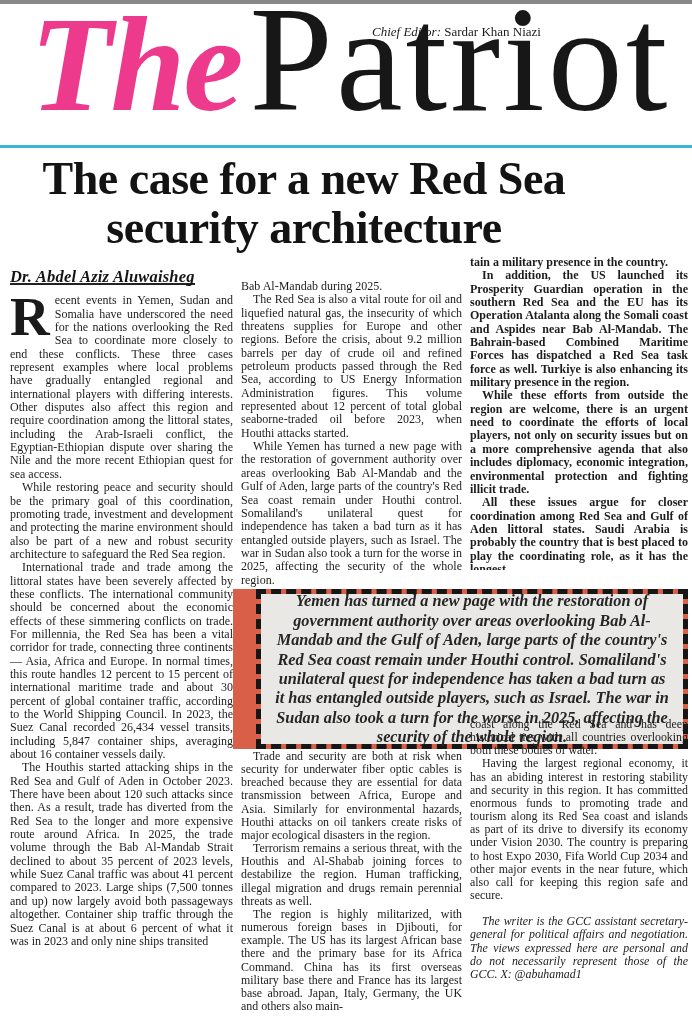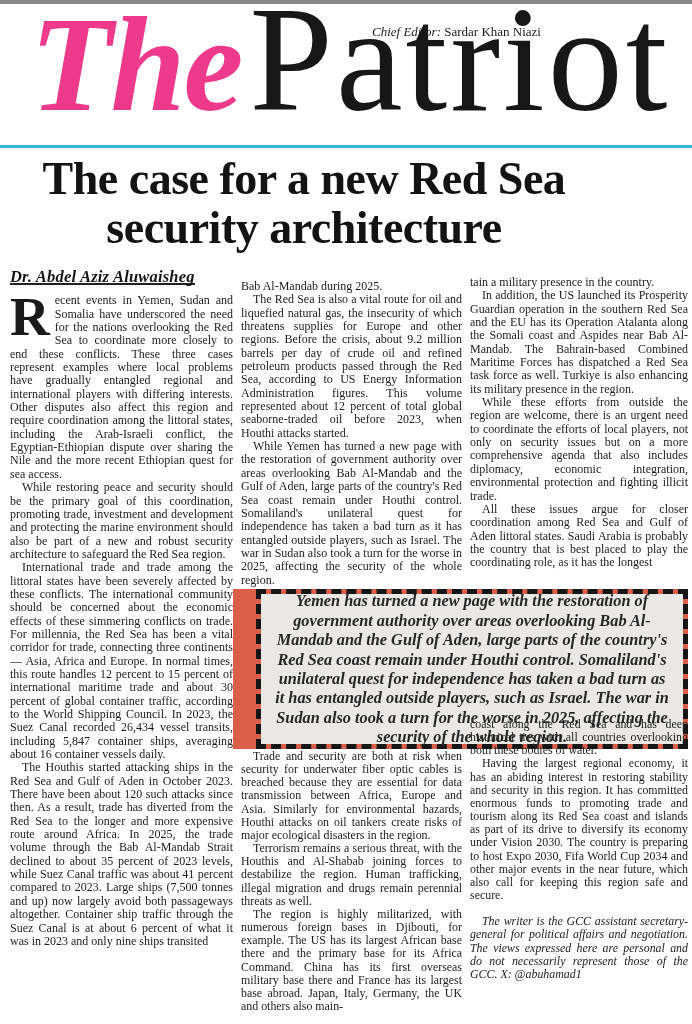--- a/index.html
+++ b/index.html
@@ -35,21 +35,21 @@
     position:absolute; left:0; top:150px; width:608px; margin:0;
     text-align:center; font-size:46px; line-height:49px; font-weight:bold;
     letter-spacing:-0.5px; color:#131313;
   }
   
   .col { position:absolute; overflow:hidden; font-size:12px; line-height:13.35px; }
   .col p { margin:0; text-align:justify; }
   .col p.indent { text-indent:12px; }
   .col1 { left:10px;  top:266px; width:223px; height:758px; }
   .col2-top { left:241px; top:276px; width:221px; height:314px; }
-  .col3-top { left:470px; top:272px; width:218px; height:314px; }
+  .col3-top { left:470px; top:252px; width:218px; height:314px;font-weight:bold; }
   .col2-bottom { left:241px; top:746px; width:221px; height:278px; font-size:11.9px; line-height:13.15px; }
   .col3-bottom { left:470px; top:714px; width:218px; height:278px; font-size:11.9px; line-height:13.15px; }
   .byline {
     display:inline-block; font-size:16.5px; font-weight:bold; font-style:italic;
     letter-spacing:0.2px; border-bottom:2.5px solid #222;
     padding-bottom:0; margin-bottom:9px; color:#151515;
   }
   .dropcap {
     float:left; font-size:55px; line-height:40px; font-weight:bold;
     margin:3px 5px 0 0; color:#1a1a1a;

